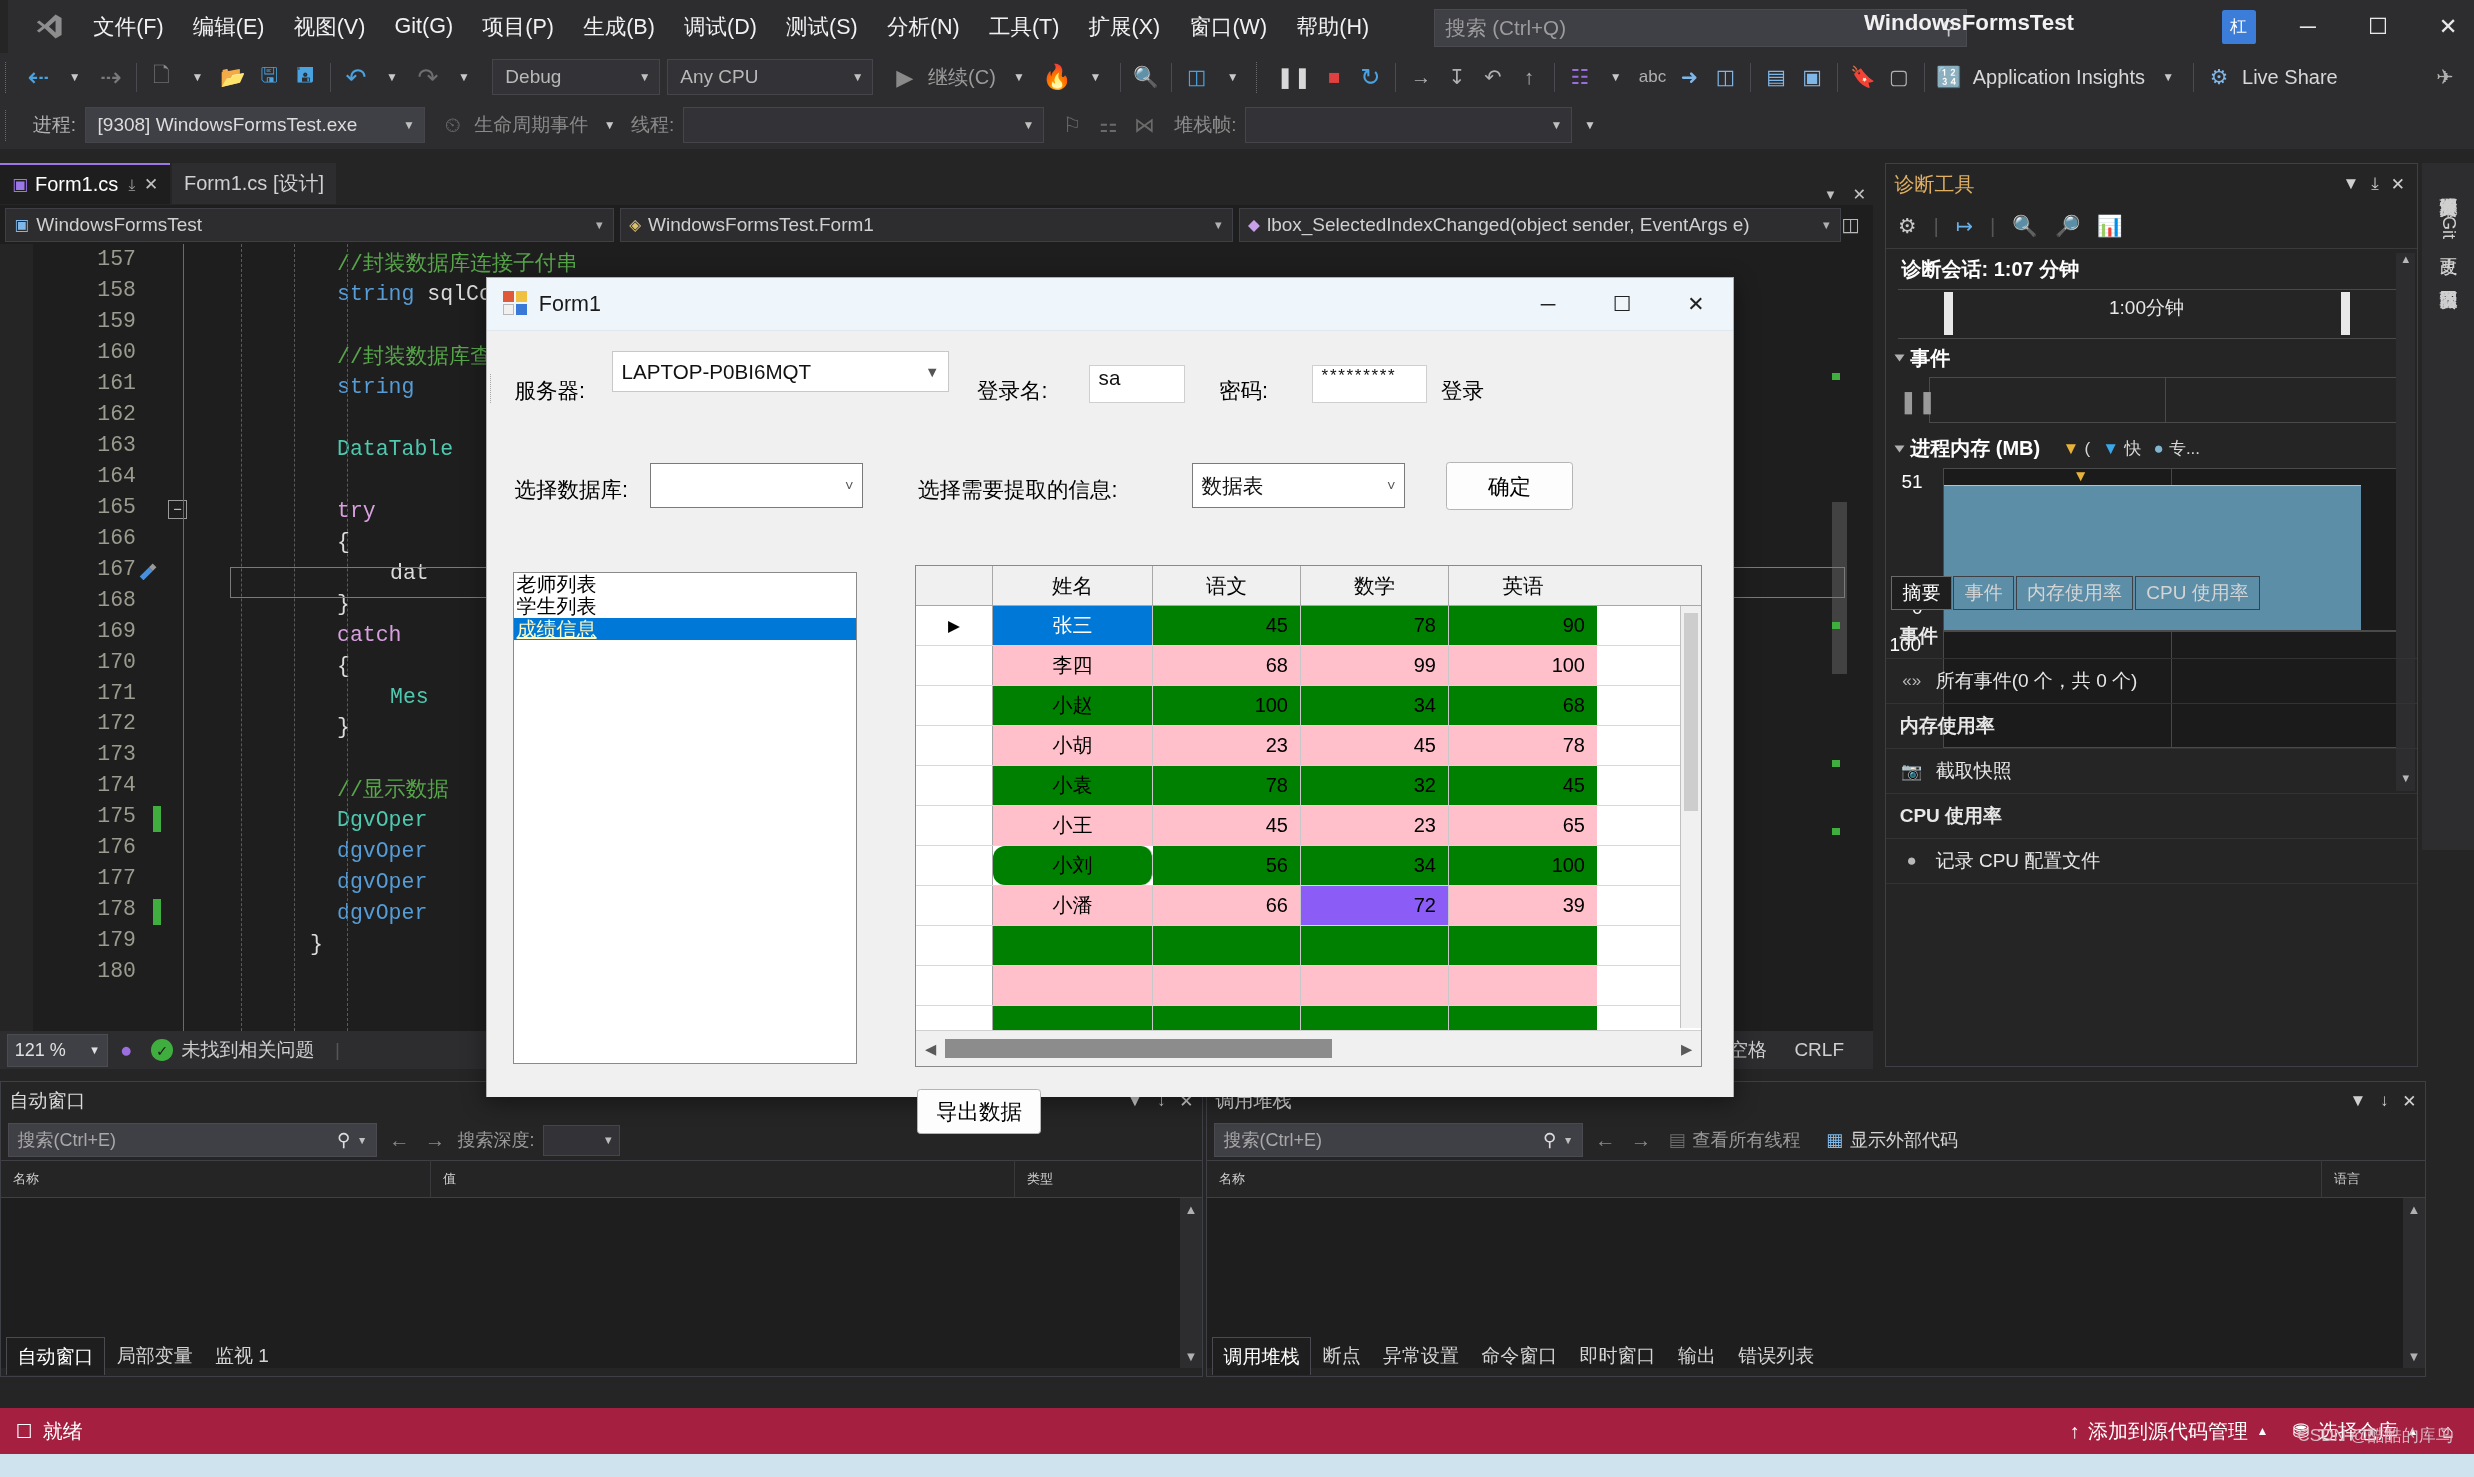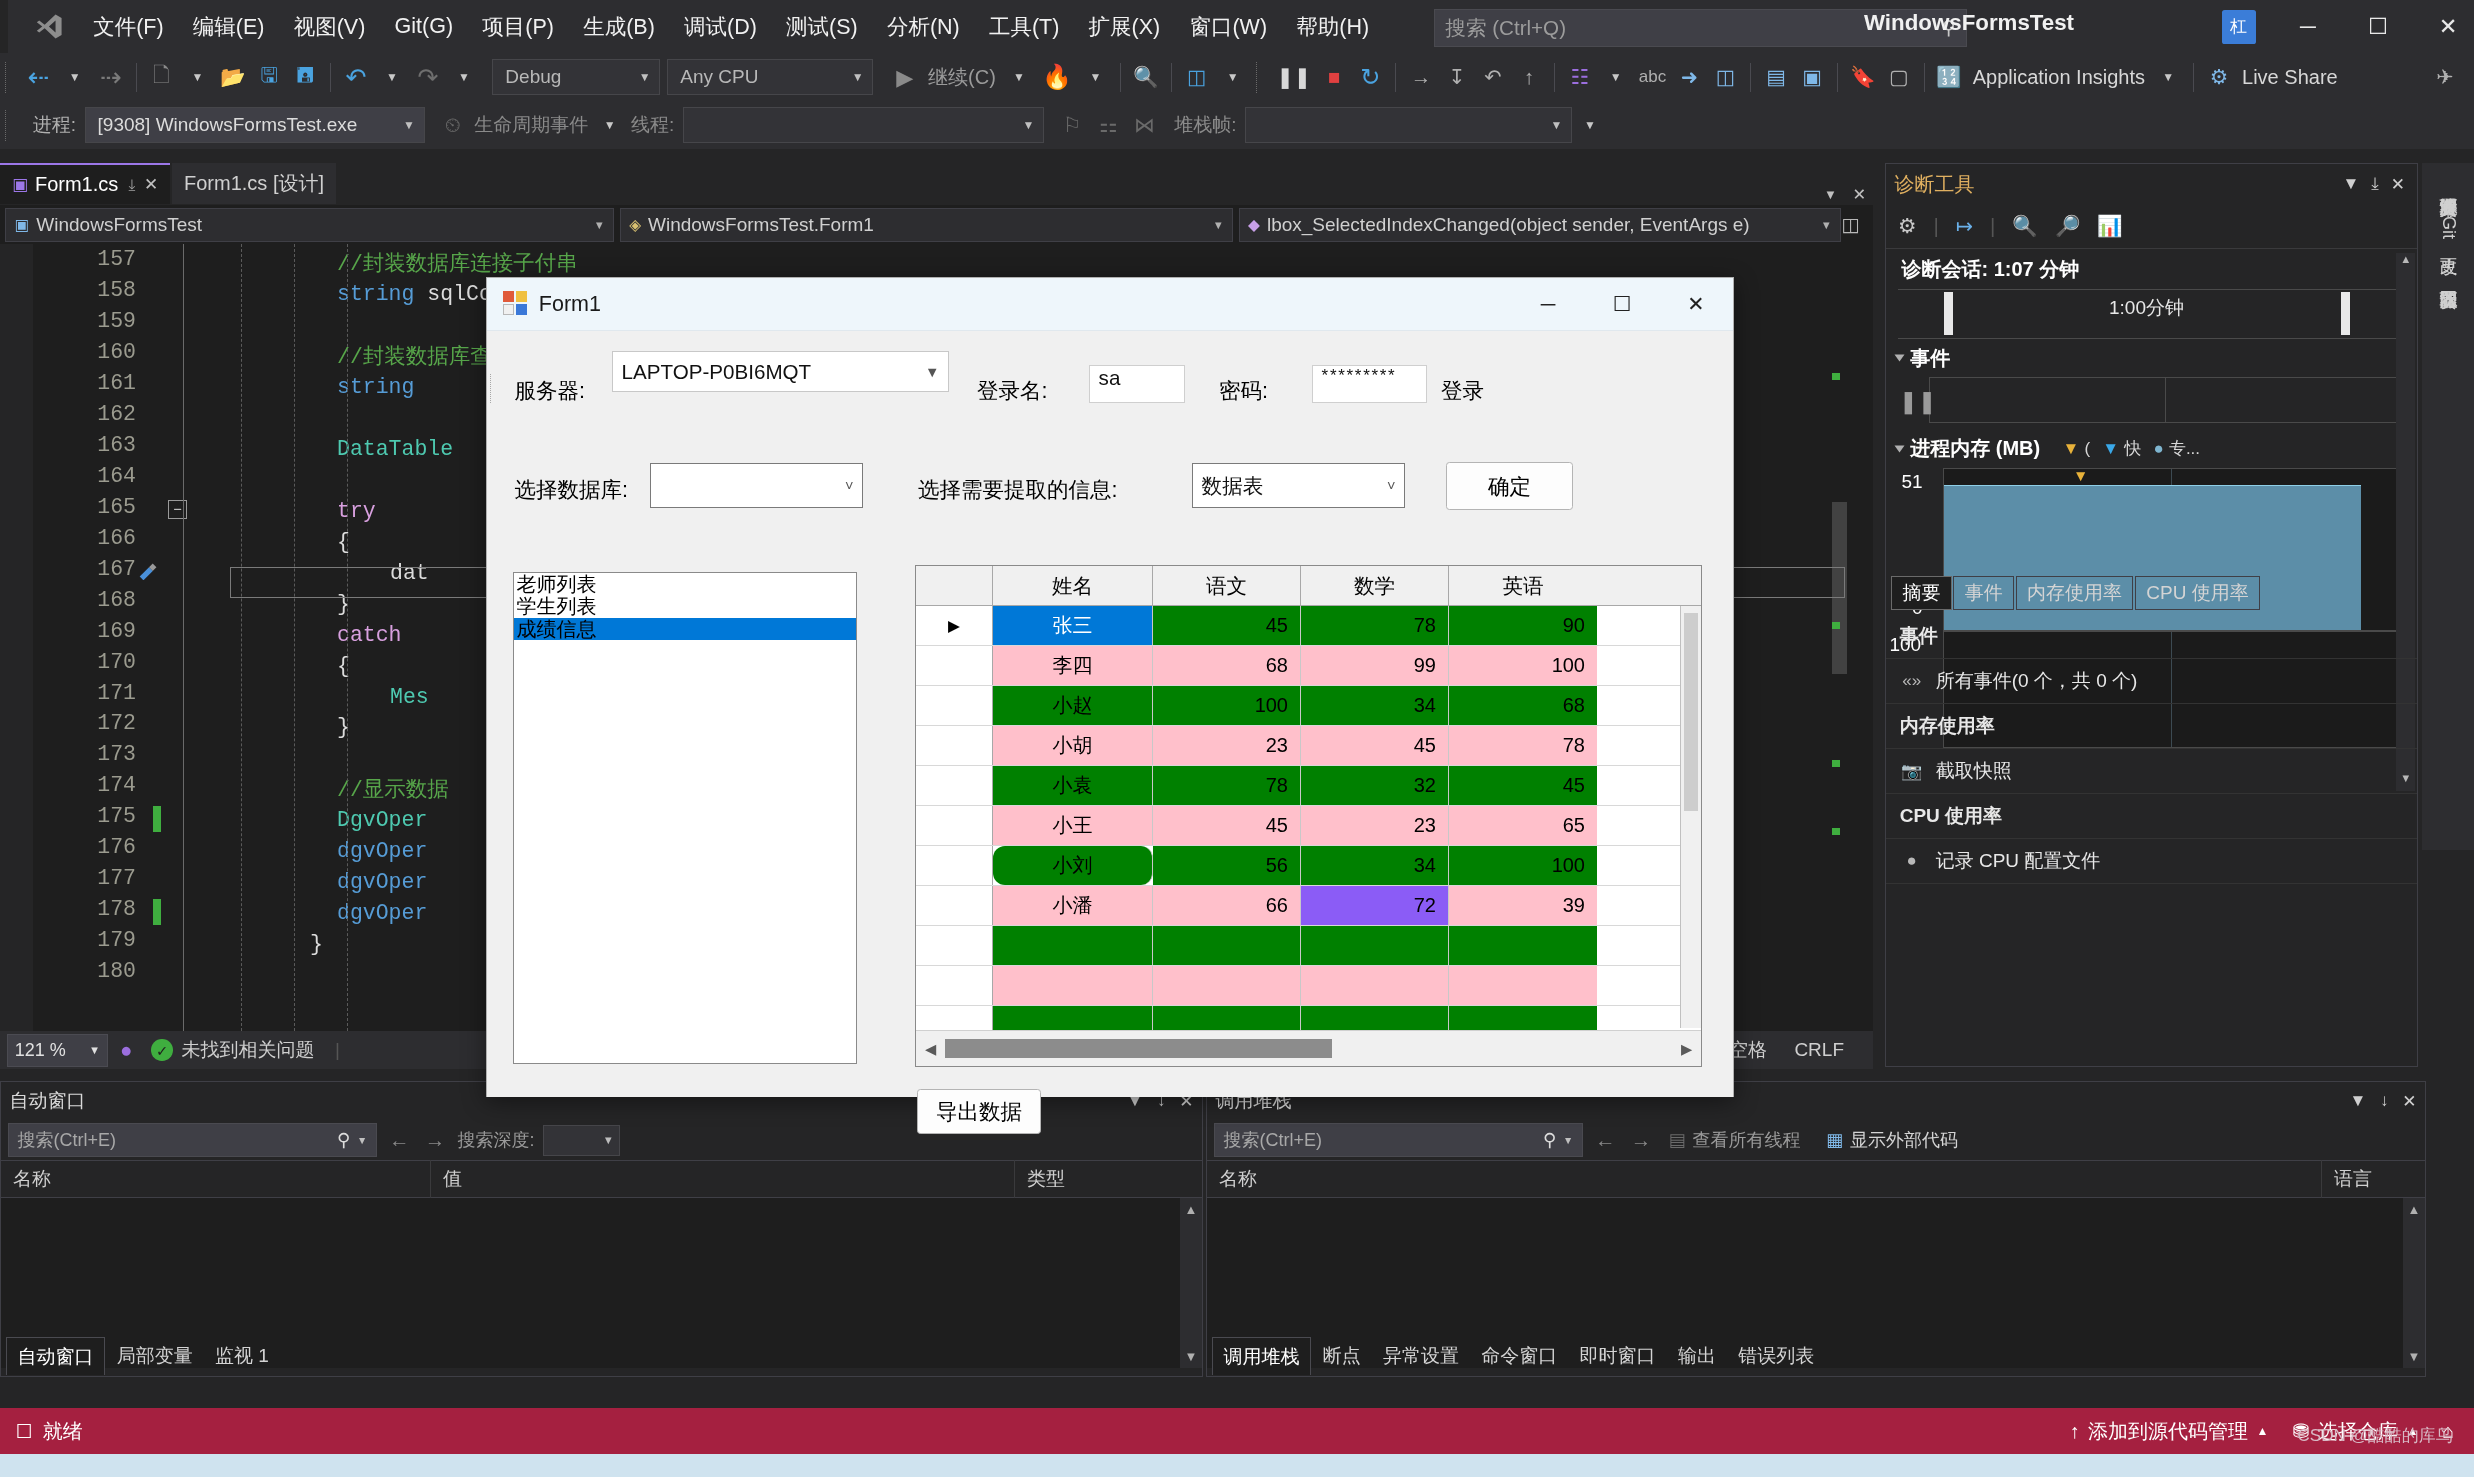--- a/index.html
+++ b/index.html
@@ -97,21 +97,21 @@
   .panelA{position:absolute;left:0;top:1081px;width:1203px;height:296px;background:#252526;border:0.9px solid #3f3f46;}
   .panelB{position:absolute;left:1206px;top:1081px;width:1220px;height:296px;background:#252526;border:0.9px solid #3f3f46;}
   .ph{height:38px;display:flex;align-items:center;padding:0 8.6px;color:#d8d8d8;font-size:19px;}
   .ph .ic{margin-left:auto;display:flex;gap:13.7px;color:#d0d0d0;font-size:17px;}
   .psearch{height:40px;display:flex;align-items:center;gap:8.6px;padding:0 6.9px;}
   .sfield{width:369px;height:34px;background:#3f3f46;border:0.9px solid #4a4a50;display:flex;align-items:center;padding:0 8.6px;color:#a8a8a8;font-size:18px;}
   .sfield .m{margin-left:auto;color:#dcdcdc;}
   .parrow{color:#8a8a8a;font-size:20.6px;padding:0 3.4px;}
   .pmini{color:#9a9a9a;font-size:18px;}
   .minibox{width:77px;height:31px;background:#333337;border:0.9px solid #46464a;display:flex;align-items:center;justify-content:flex-end;padding-right:5.2px;color:#bdbdbd;font-size:11.2px;}
-  .colhead{height:38px;display:flex;align-items:center;border-top:0.9px solid #3f3f46;border-bottom:0.9px solid #3f3f46;color:#d0d0d0;font-size:19px;}
+  .colhead{height:38px;display:flex;align-items:center;border-top:0.9px solid #3f3f46;border-bottom:0.9px solid #3f3f46;color:#d0d0d0;font-size:13px;}
   .colhead div{padding-left:12px;border-right:0.9px solid #3a3a3c;height:38px;display:flex;align-items:center;}
   .pbody{background:#1e1e1e;height:170px;position:relative;}
   .vsb{position:absolute;right:0;top:0;width:22.3px;bottom:0;background:#2d2d30;}
   .vsb .up,.vsb .dn{height:22.3px;color:#b0b0b0;font-size:13px;display:flex;align-items:center;justify-content:center;}
   .ptabs{position:absolute;left:0;bottom:0;height:40px;display:flex;align-items:center;padding-left:5.2px;gap:1.7px;}
   .ptab{height:38px;padding:0 10.3px;display:flex;align-items:center;color:#d4d4d4;font-size:19px;}
   .ptab.active{background:#1e1e1e;color:#fff;border:0.9px solid #4a4a50;border-bottom:none;}
 
   
   .statusbar{position:absolute;left:0;bottom:24px;width:2475px;height:46px;background:#a52040;display:flex;align-items:center;color:#fff;font-size:20px;}
@@ -130,21 +130,21 @@
   .form-body{position:relative;height:766px;background:#f0f0f0;}
   .flabel{position:absolute;color:#000;font-size:21.5px;}
   .ftext{position:absolute;background:#fff;border:0.9px solid #cfcfcf;font-size:20.6px;color:#111;display:flex;align-items:flex-start;padding-left:8.6px;}
   .fcombo{position:absolute;background:#fff;border:0.9px solid #7a7a7a;font-size:20.6px;color:#111;display:flex;align-items:center;padding-left:8.6px;}
   .fcombo .ar{margin-left:auto;margin-right:8.6px;color:#555;font-size:14.6px;}
   .fcombo.flat{border:0.9px solid #c8c8c8;}
   .fbtn{position:absolute;background:#fdfdfd;border:0.9px solid #b4b4b4;border-radius:3.4px;font-size:21.5px;color:#000;display:flex;align-items:center;justify-content:center;}
   .flink{position:absolute;color:#000;font-size:21.5px;}
   .flist{position:absolute;background:#fff;border:0.9px solid #8a8a8a;overflow:hidden;}
   .fli{height:22.3px;font-size:20px;color:#000;padding-left:2.6px;line-height:22.3px;white-space:nowrap;}
-  .fli.sel{background:#0078d7;color:#000000;}
+  .fli.sel{background:#0078d7;color:#fef9c3;text-decoration:underline;}
   .dgv{position:absolute;background:#fff;border:0.9px solid #8a8a8a;overflow:hidden;}
   .dgv-head{display:flex;height:40px;background:#f0f0f0;border-bottom:0.9px solid #a8a8a8;}
   .dgv-head .hc{border-right:0.9px solid #a8a8a8;display:flex;align-items:center;justify-content:center;font-size:20.6px;color:#000;}
   .dgv-row{display:flex;height:40px;border-bottom:0.9px solid #d8d8d8;}
   .dgv-row .rh{width:77px;border-right:0.9px solid #a8a8a8;background:#fff;display:flex;align-items:center;justify-content:center;color:#000;font-size:17px;}
   .dgv-row .cell{border-right:0.9px solid #c8c8c8;display:flex;align-items:center;justify-content:center;font-size:20px;color:#000;}
   .dgv-row .cell.num{justify-content:flex-end;padding-right:12px;}
   .dgv-vsb{position:absolute;right:0;top:40px;width:20.6px;bottom:38px;background:#f0f0f0;border-left:0.9px solid #c0c0c0;}
   .dgv-vsb .th{position:absolute;left:2.6px;right:2.6px;top:6.9px;height:198px;background:#cdcdcd;}
   .dgv-hsb{position:absolute;left:0;right:0;bottom:0;height:36px;background:#f0f0f0;border-top:0.9px solid #d0d0d0;display:flex;align-items:center;}

